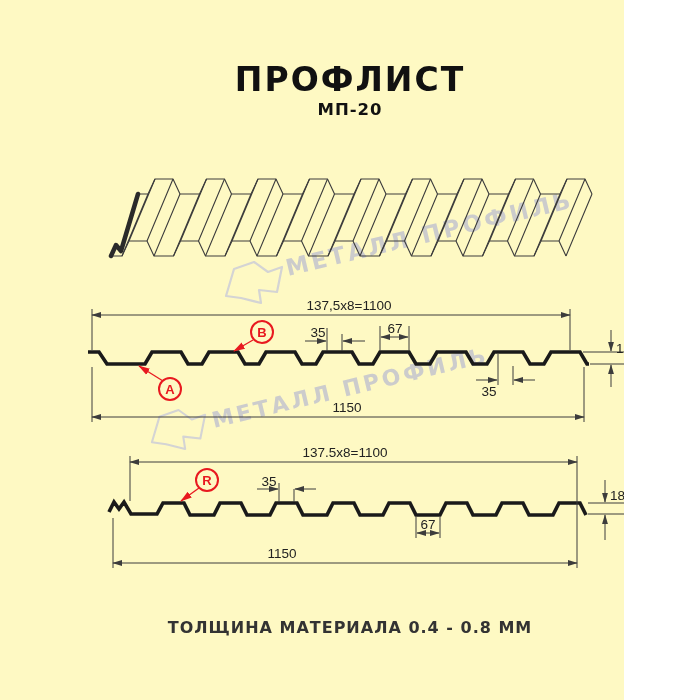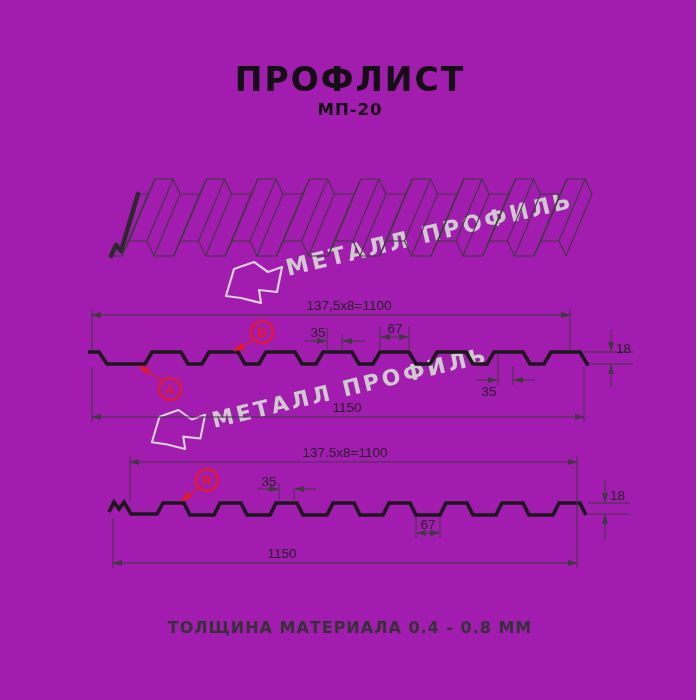--- a/index.html
+++ b/index.html
@@ -1,16 +1,16 @@
 <!DOCTYPE html>
 <html><head>
 <meta charset="utf-8">
 <style>
   html,body{margin:0;padding:0;background:#ffffff;}
-  .page{position:relative;width:696px;height:700px;background:#a21caf;overflow:hidden;
+  .page{position:relative;width:624px;height:700px;background:#fef9c3;overflow:hidden;
         font-family:"Liberation Sans", sans-serif;}
   svg{display:block;}
   text{font-family:"Liberation Sans", sans-serif;}
   .title-t{font-family:"DejaVu Sans", sans-serif;font-weight:bold;letter-spacing:2px;}
   .sub-t{font-family:"DejaVu Sans", sans-serif;font-weight:bold;letter-spacing:1px;}
   .foot-t{font-family:"DejaVu Sans", sans-serif;font-weight:bold;letter-spacing:1px;}
   .dim-t{font-size:13.5px;fill:#222;}
   .red-t{font-size:13px;font-weight:bold;}
   .wm-t{font-family:"DejaVu Sans", sans-serif;font-weight:bold;letter-spacing:3px;}
 </style>

